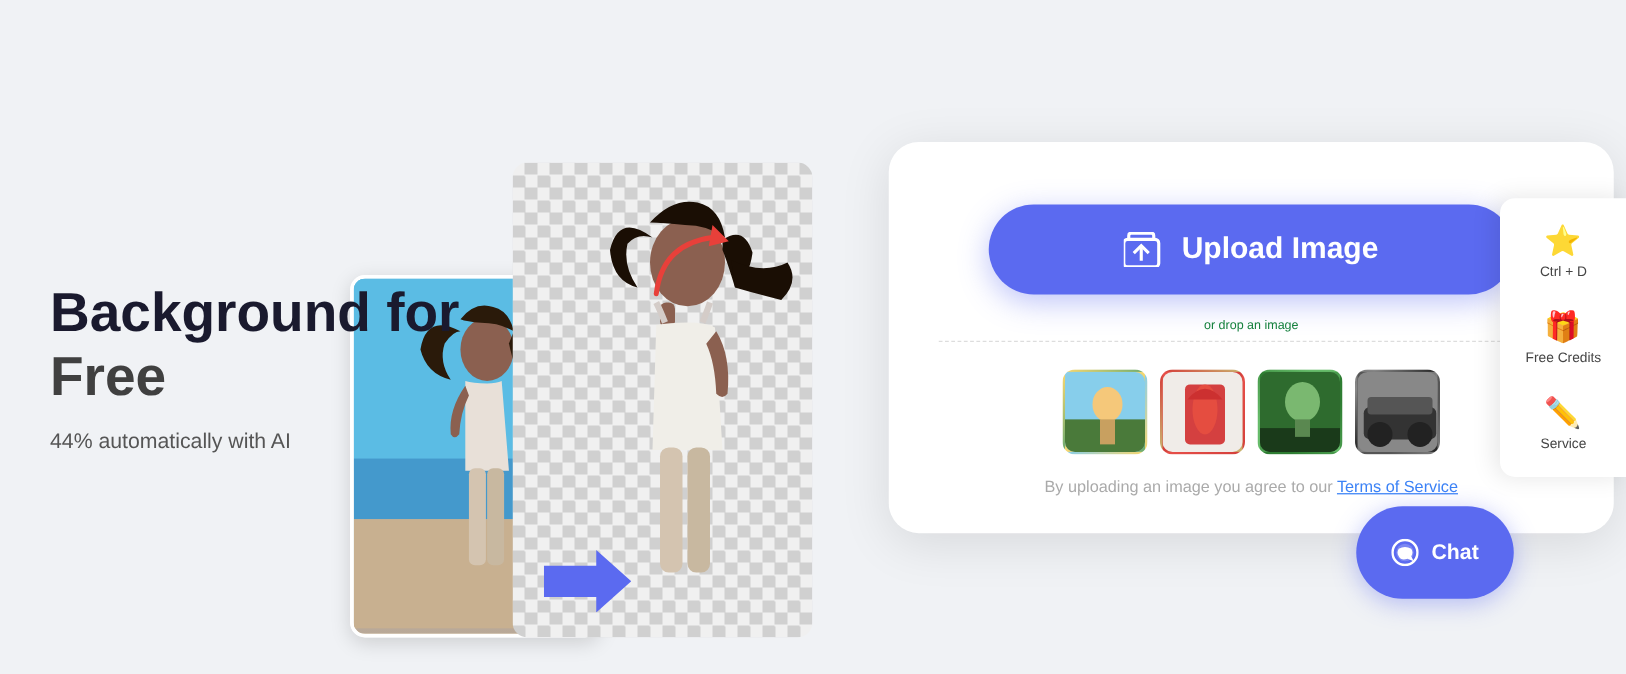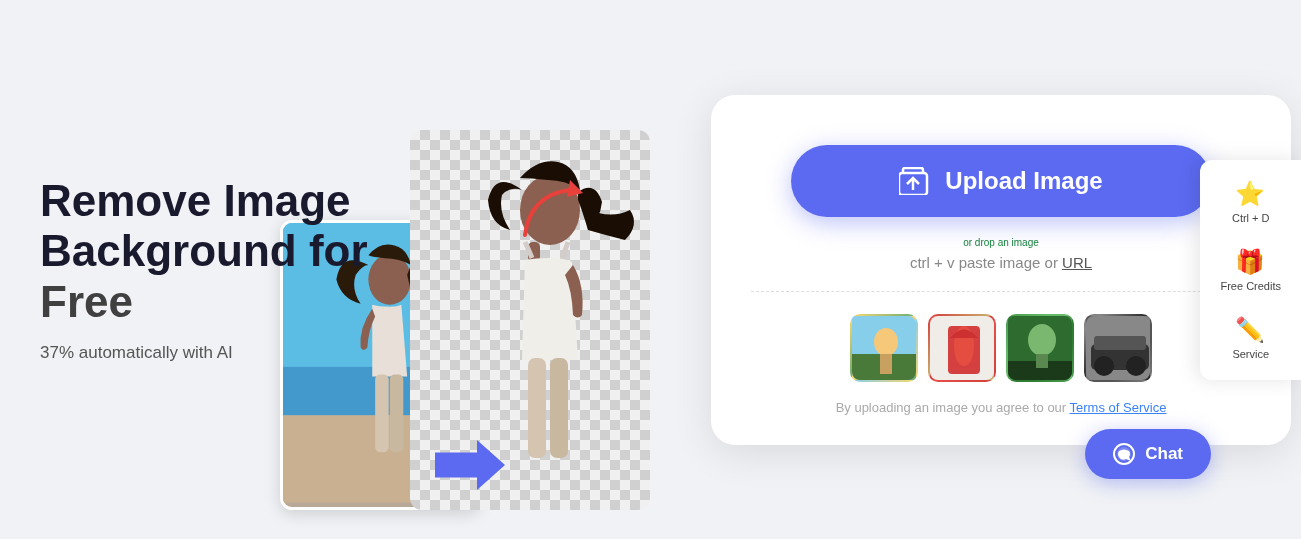--- a/index.html
+++ b/index.html
@@ -252,21 +252,21 @@
 
     
     .chat-button {
       position: absolute;
       right: 90px;
       bottom: 60px;
       background: #5b6af0;
       color: white;
       border: none;
       border-radius: 50px;
-      padding: 14px 28px;
+      padding: 26px 28px;
       font-size: 17px;
       font-weight: 600;
       cursor: pointer;
       display: flex;
       align-items: center;
       gap: 10px;
       box-shadow: 0 4px 20px rgba(91, 106, 240, 0.4);
       z-index: 25;
     }
 
@@ -283,24 +283,24 @@
       z-index: 8;
     }
   </style>
 </head>
 <body>
 
 <div class="page-wrapper">
 
   <div class="left-section">
     <h1 class="headline">
-      <span>Remove Image</span><br>
+      <br>
       <span>Background for </span><span class="free-text">Free</span>
     </h1>
-    <p class="subtitle">37% automatically with AI</p>
+    <p class="subtitle">44% automatically with AI</p>
   </div>
 
   <div class="image-preview-area">
 
     <div class="photo-original">
       <div class="photo-original-inner">
         <svg viewBox="0 0 200 290" width="200" height="290">
 
           <rect width="200" height="160" fill="#5bbce4"></rect>
 
@@ -361,23 +361,20 @@
       <svg class="upload-icon" viewBox="0 0 32 28" fill="white">
         <rect x="0" y="6" width="28" height="22" rx="3" fill="none" stroke="white" stroke-width="2.5"></rect>
         <path d="M4 6 L4 3 Q4 1 6 1 L22 1 Q24 1 24 3 L24 6" fill="none" stroke="white" stroke-width="2.5"></path>
         <line x1="14" y1="11" x2="14" y2="23" stroke="white" stroke-width="2.5"></line>
         <polyline points="8,17 14,11 20,17" fill="none" stroke="white" stroke-width="2.5"></polyline>
       </svg>
       <span>Upload Image</span>
     </button>
 
     <p class="drop-text">or drop an image</p>
-    <p class="paste-text">
-      <span>ctrl + v paste image or </span><a class="url-link">URL</a>
-    </p>
 
     <hr class="divider">
 
 
     <div class="sample-photos">
       <div class="sample-photo sample-photo-1">
         <svg viewBox="0 0 68 68" width="68" height="68">
           <rect width="68" height="68" fill="#87ceeb"></rect>
           <rect y="38" width="68" height="30" fill="#4a7a3a"></rect>
           <ellipse cx="34" cy="26" rx="12" ry="14" fill="#f5c87a"></ellipse>

